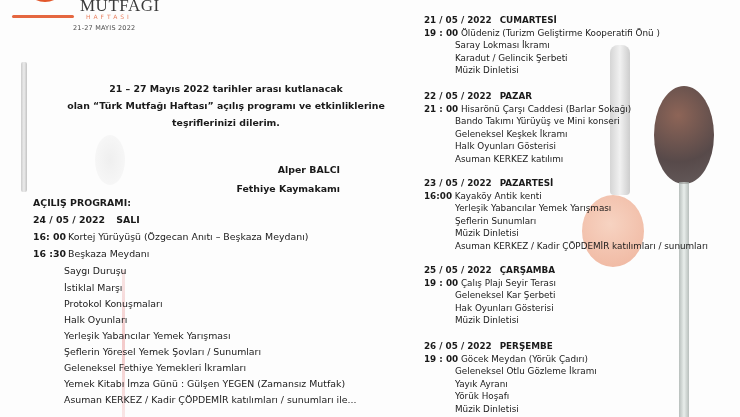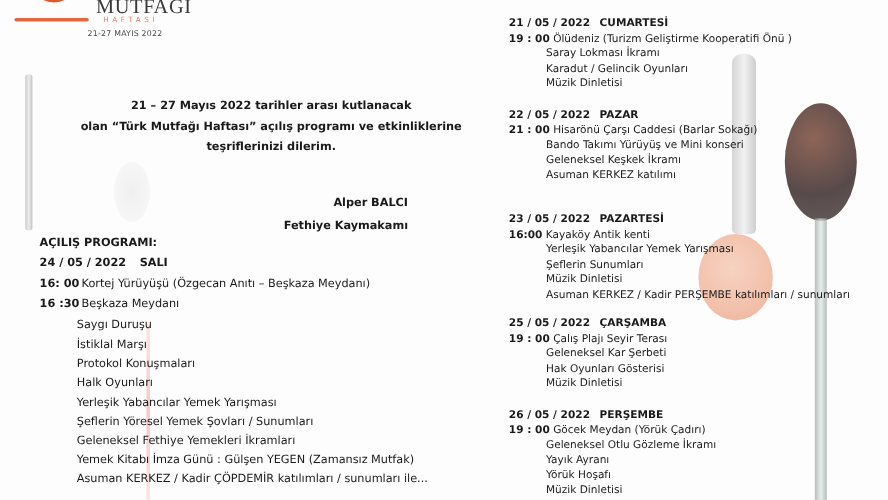--- a/index.html
+++ b/index.html
@@ -123,39 +123,40 @@
 <div class="prog-line" style="left:64px;top:330px">Yerleşik Yabancılar Yemek  Yarışması</div>
 <div class="prog-line" style="left:64px;top:346px">Şeflerin Yöresel Yemek Şovları / Sunumları</div>
 <div class="prog-line" style="left:64px;top:362px">Geleneksel Fethiye Yemekleri İkramları</div>
 <div class="prog-line" style="left:64px;top:378px">Yemek Kitabı İmza Günü : Gülşen YEGEN (Zamansız Mutfak)</div>
 <div class="prog-line" style="left:64px;top:394px">Asuman KERKEZ / Kadir ÇÖPDEMİR katılımları / sunumları ile...</div>
 
 <div class="ev" style="top:14px">
   <div class="hd"><span>21 / 05 / 2022</span><span class="dw">CUMARTESİ</span></div>
   <div><span class="tm">19 : 00</span> <span>Ölüdeniz  (Turizm Geliştirme Kooperatifi Önü )</span></div>
   <div class="it">Saray Lokması İkramı</div>
-  <div class="it">Karadut / Gelincik Oyunları</div>
+  <div class="it">Karadut / Gelincik Şerbeti</div>
   <div class="it">Müzik Dinletisi</div>
 </div>
 
 <div class="ev" style="top:90px">
   <div class="hd"><span>22 / 05 / 2022</span><span class="dw">PAZAR</span></div>
   <div><span class="tm">21 : 00</span> <span>Hisarönü Çarşı Caddesi (Barlar Sokağı)</span></div>
   <div class="it">Bando Takımı Yürüyüş ve Mini konseri</div>
   <div class="it">Geleneksel Keşkek İkramı</div>
+  <div class="it">Halk Oyunları  Gösterisi</div>
   <div class="it">Asuman KERKEZ katılımı</div>
 </div>
 
 <div class="ev" style="top:177px">
   <div class="hd"><span>23 / 05 / 2022</span><span class="dw">PAZARTESİ</span></div>
   <div><span class="tm">16:00</span> <span>Kayaköy Antik kenti</span></div>
   <div class="it">Yerleşik Yabancılar Yemek Yarışması</div>
   <div class="it">Şeflerin Sunumları</div>
   <div class="it">Müzik Dinletisi</div>
-  <div class="it">Asuman KERKEZ / Kadir PERŞEMBE katılımları / sunumları</div>
+  <div class="it">Asuman KERKEZ / Kadir ÇÖPDEMİR katılımları / sunumları</div>
 </div>
 
 <div class="ev" style="top:264px">
   <div class="hd"><span>25 / 05 / 2022</span><span class="dw">ÇARŞAMBA</span></div>
   <div><span class="tm">19 : 00</span> <span>Çalış Plajı Seyir Terası</span></div>
   <div class="it">Geleneksel Kar Şerbeti</div>
   <div class="it">Hak Oyunları Gösterisi</div>
   <div class="it">Müzik Dinletisi</div>
 </div>
 

